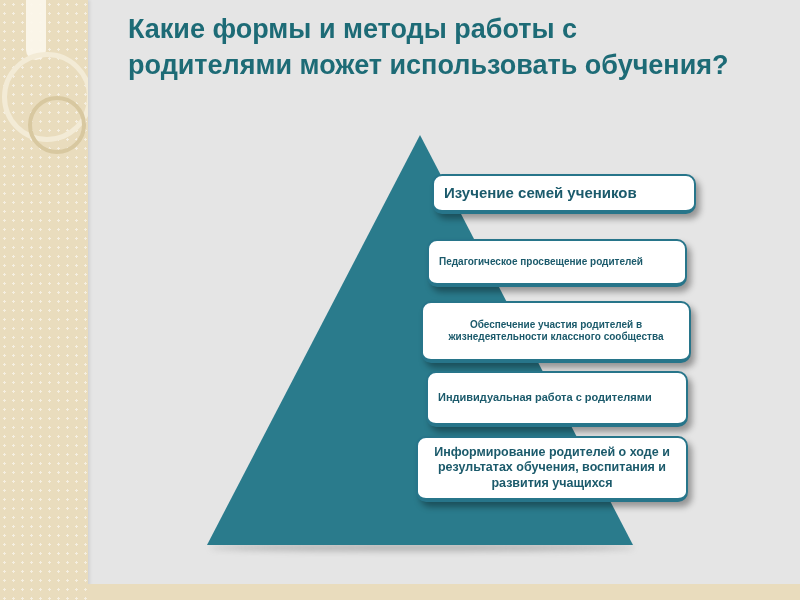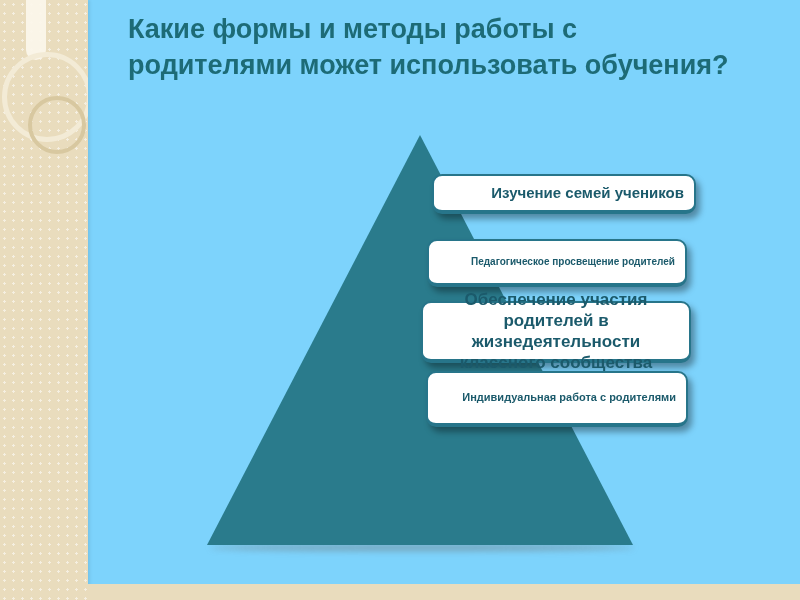--- a/index.html
+++ b/index.html
@@ -1,21 +1,21 @@
 <!DOCTYPE html>
 <html><head>
 <meta charset="utf-8">
 <style>
   * { margin: 0; padding: 0; box-sizing: border-box; }
   html, body { background: #ffffff; }
   .slide {
     position: relative;
     width: 800px;
     height: 600px;
-    background: #7dd3fc;
+    background: #e5e5e5;
     overflow: hidden;
     font-family: "Liberation Sans", sans-serif;
   }
 
   
   .sidebar {
     position: absolute;
     left: 0; top: 0;
     width: 88px; height: 600px;
     background-color: #e9dcbd;
@@ -82,35 +82,35 @@
     background: rgba(110,110,110,0.45);
     border-radius: 50%;
     filter: blur(3px);
   }
 
   
   .pyr-box {
     position: absolute;
     display: flex;
     align-items: center;
-    justify-content: flex-end;
+    justify-content: flex-start;
     text-align: center;
     background: #ffffff;
     border: 2px solid #27758a;
     border-bottom-width: 4px;
     border-radius: 10px;
     box-shadow: 4px 5px 6px rgba(0,0,0,0.35);
     color: #1b5a6b;
     font-weight: bold;
     line-height: 1.25;
     padding: 2px 10px;
   }
   .box-1 { left: 432px; top: 174px; width: 264px; height: 40px; font-size: 15px; }
   .box-2 { left: 427px; top: 239px; width: 260px; height: 48px; font-size: 10px; }
-  .box-3 { left: 421px; top: 301px; width: 270px; height: 62px; font-size: 17px; }
+  .box-3 { left: 421px; top: 301px; width: 270px; height: 62px; font-size: 10px; }
   .box-4 { left: 426px; top: 371px; width: 262px; height: 56px; font-size: 11px; }
   .box-5 { left: 416px; top: 436px; width: 272px; height: 66px; font-size: 12.5px; }
 </style>
 </head>
 <body>
 
 <div class="slide">
 
   <div class="sidebar">
     <div class="capsule"></div>
@@ -133,14 +133,17 @@
   </div>
   <div class="pyr-box box-2">
     <span>Педагогическое просвещение родителей</span>
   </div>
   <div class="pyr-box box-3">
     <span>Обеспечение участия родителей в жизнедеятельности классного сообщества</span>
   </div>
   <div class="pyr-box box-4">
     <span>Индивидуальная работа с родителями</span>
   </div>
+  <div class="pyr-box box-5">
+    <span>Информирование родителей о ходе и результатах обучения, воспитания и развития учащихся</span>
+  </div>
 
 </div>
 
 </body></html>

